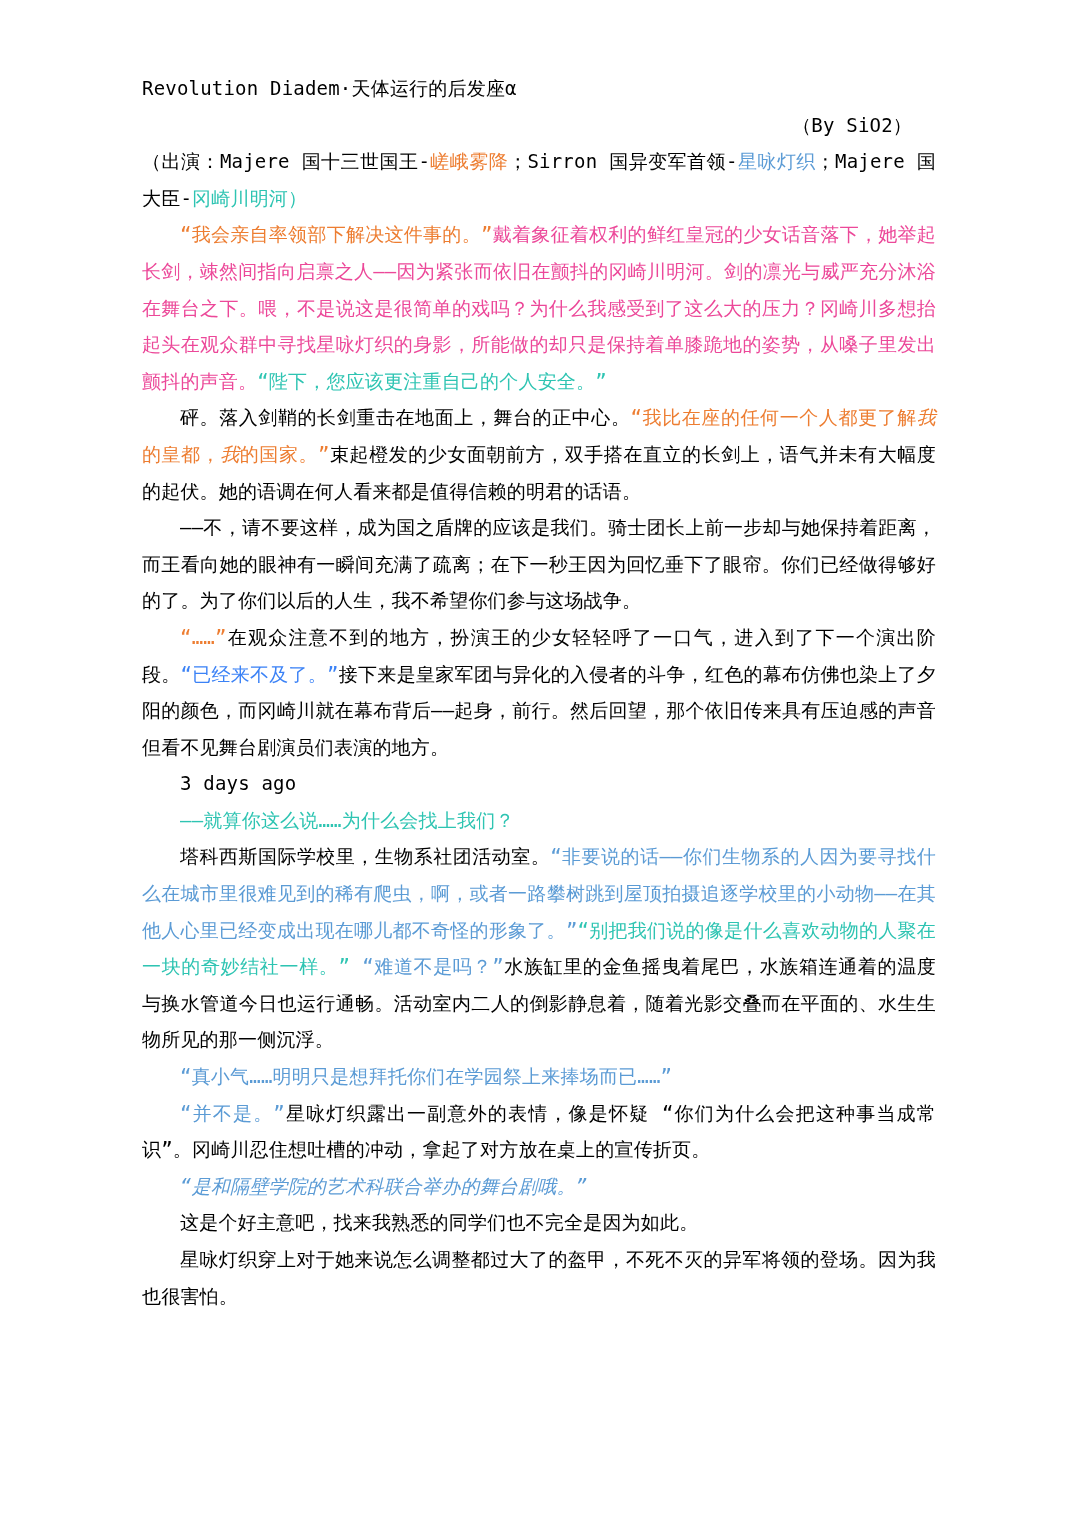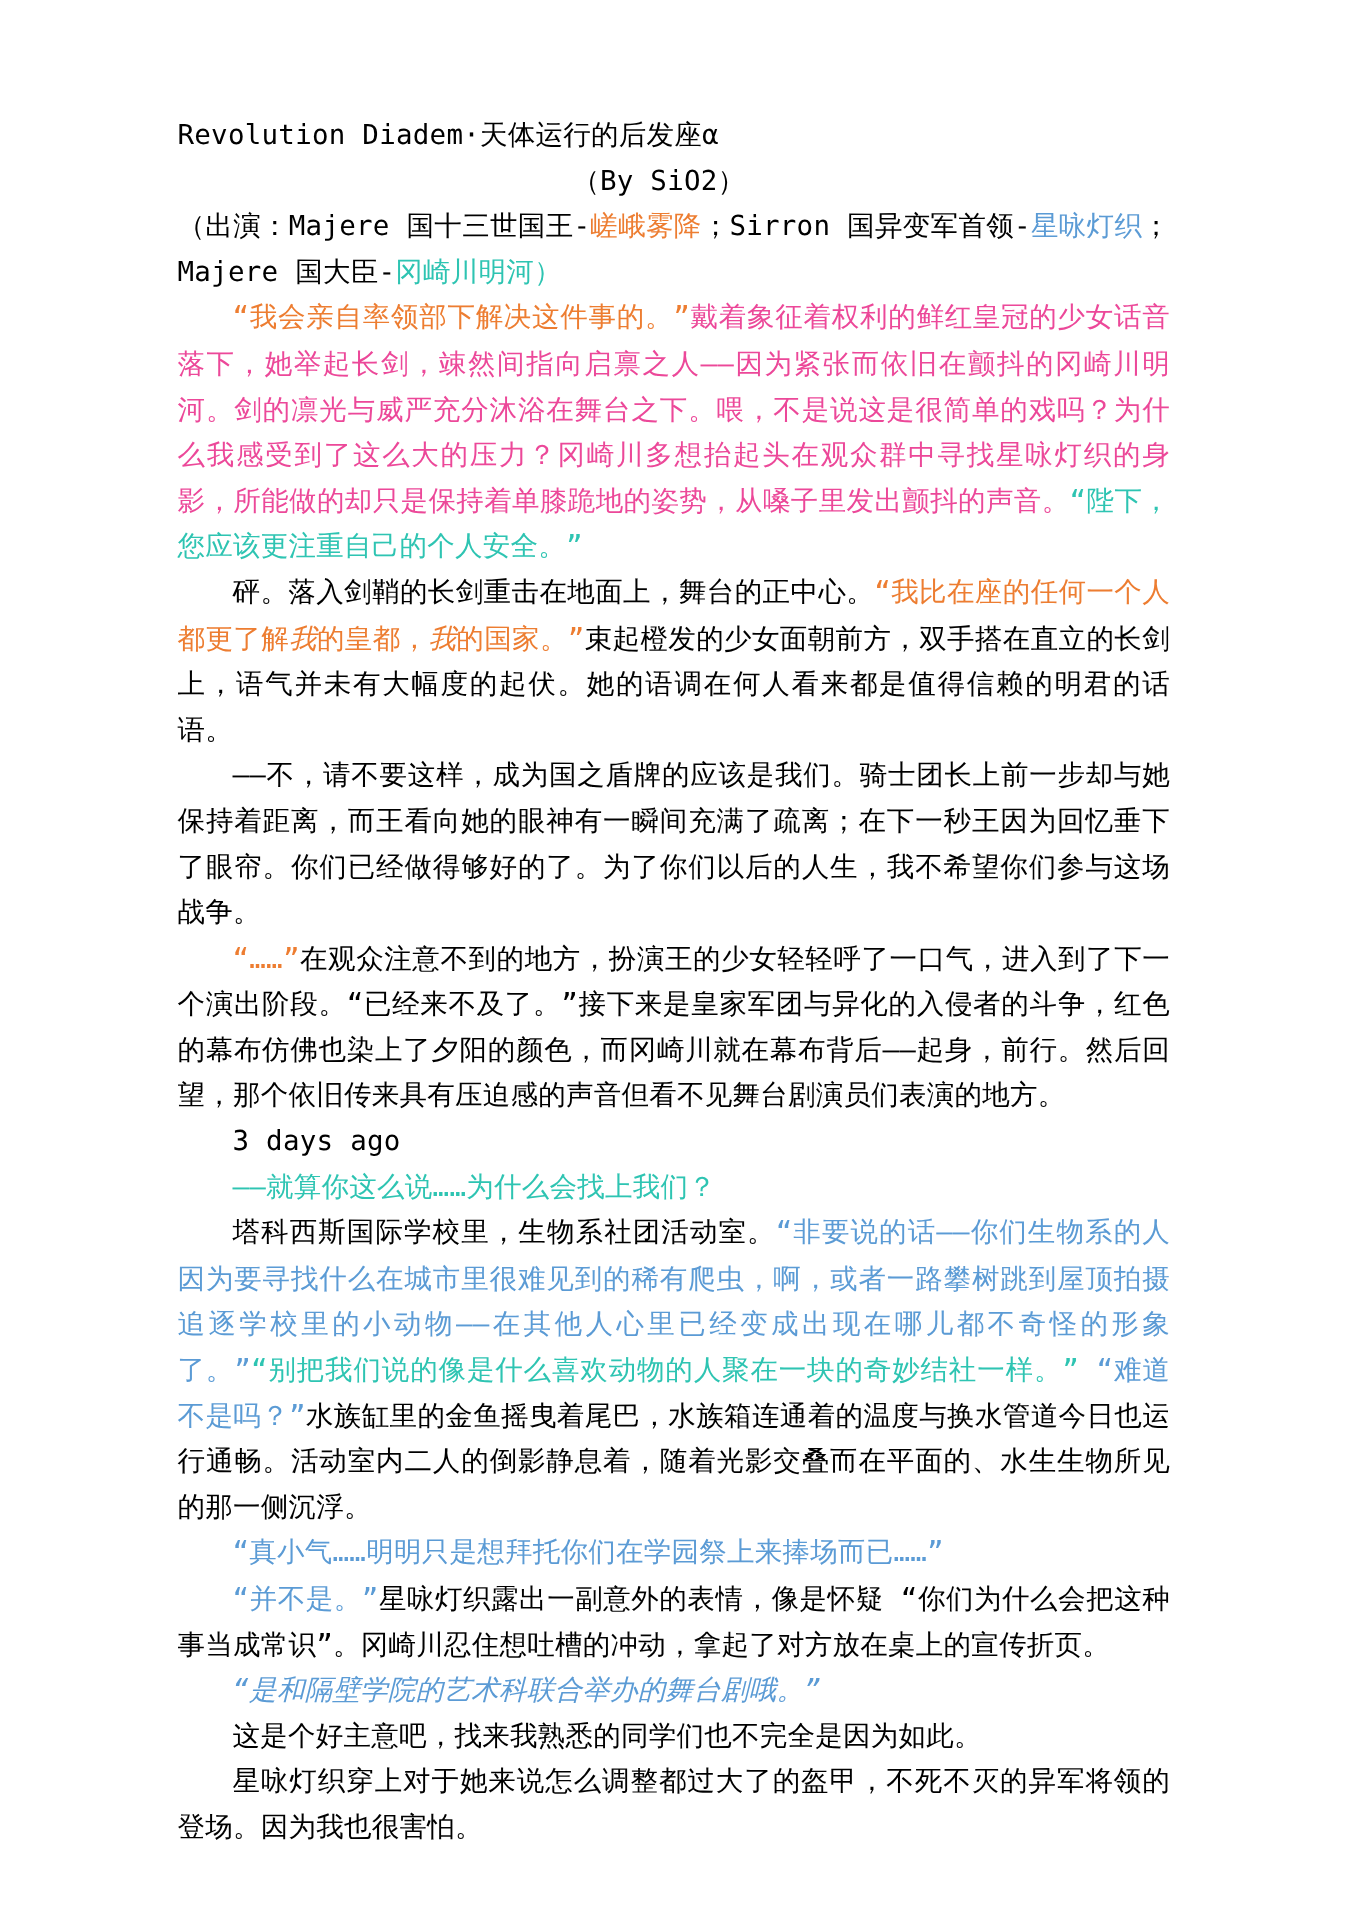--- a/index.html
+++ b/index.html
@@ -3,50 +3,50 @@
 <meta charset="utf-8">
 <style>
   html, body { margin: 0; padding: 0; background: #ffffff; }
   .page {
     position: relative;
     width: 1080px;
     height: 1528px;
     margin: 0 auto;
     background: #ffffff;
     box-sizing: border-box;
-    padding: 91px 144px 0 142px;
+    padding: 70px 144px 0 142px;
     font-family: "DejaVu Sans Mono", "Liberation Sans", sans-serif;
-    font-size: 22px;
+    font-size: 19px;
     line-height: 36.6px;
     color: #000000;
     overflow: hidden;
   }
   .para {
     margin: 0;
     text-align: justify;
     text-justify: inter-ideograph;
     letter-spacing: 0.2px;
   }
   .para.indent { text-indent: 2em; }
   .title-line { text-align: left; }
-  .byline-line { text-align: center; padding-right: 24px; }
+  .byline-line { text-align: right; padding-right: 24px; }
   .seg.italic { font-style: italic; }
 </style>
 </head>
 <body>
 
 <div class="page">
   <p class="para title-line">Revolution Diadem·天体运行的后发座α</p>
   <p class="para byline-line">（By SiO2）</p>
   <div>
       <p class="para"><span class="seg" style="color: rgb(0, 0, 0);">（出演：Majere 国十三世国王-</span><span class="seg" style="color: rgb(237, 125, 49);">嵯峨雾降</span><span class="seg" style="color: rgb(0, 0, 0);">；Sirron 国异变军首领-</span><span class="seg" style="color: rgb(91, 155, 213);">星咏灯织</span><span class="seg" style="color: rgb(0, 0, 0);">；Majere 国大臣-</span><span class="seg" style="color: rgb(46, 196, 178);">冈崎川明河）</span></p>
       <p class="para indent"><span class="seg" style="color: rgb(237, 125, 49);">“我会亲自率领部下解决这件事的。”</span><span class="seg" style="color: #ec4899;">戴着象征着权利的鲜红皇冠的少女话音落下，她举起长剑，竦然间指向启禀之人——因为紧张而依旧在颤抖的冈崎川明河。剑的凛光与威严充分沐浴在舞台之下。喂，不是说这是很简单的戏吗？为什么我感受到了这么大的压力？冈崎川多想抬起头在观众群中寻找星咏灯织的身影，所能做的却只是保持着单膝跪地的姿势，从嗓子里发出颤抖的声音。</span><span class="seg" style="color: rgb(46, 196, 178);">“陛下，您应该更注重自己的个人安全。”</span></p>
       <p class="para indent"><span class="seg" style="color: rgb(0, 0, 0);">砰。落入剑鞘的长剑重击在地面上，舞台的正中心。</span><span class="seg" style="color: rgb(237, 125, 49);">“我比在座的任何一个人都更了解</span><span class="seg italic" style="color: rgb(237, 125, 49);">我</span><span class="seg" style="color: rgb(237, 125, 49);">的皇都，</span><span class="seg italic" style="color: rgb(237, 125, 49);">我</span><span class="seg" style="color: rgb(237, 125, 49);">的国家。”</span><span class="seg" style="color: rgb(0, 0, 0);">束起橙发的少女面朝前方，双手搭在直立的长剑上，语气并未有大幅度的起伏。她的语调在何人看来都是值得信赖的明君的话语。</span></p>
       <p class="para indent"><span class="seg" style="color: rgb(0, 0, 0);">——不，请不要这样，成为国之盾牌的应该是我们。骑士团长上前一步却与她保持着距离，而王看向她的眼神有一瞬间充满了疏离；在下一秒王因为回忆垂下了眼帘。你们已经做得够好的了。为了你们以后的人生，我不希望你们参与这场战争。</span></p>
-      <p class="para indent"><span class="seg" style="color: rgb(237, 125, 49);">“……”</span><span class="seg" style="color: rgb(0, 0, 0);">在观众注意不到的地方，扮演王的少女轻轻呼了一口气，进入到了下一个演出阶段。</span><span class="seg" style="color: #000000;">“已经来不及了。”</span><span class="seg" style="color: rgb(0, 0, 0);">接下来是皇家军团与异化的入侵者的斗争，红色的幕布仿佛也染上了夕阳的颜色，而冈崎川就在幕布背后——起身，前行。然后回望，那个依旧传来具有压迫感的声音但看不见舞台剧演员们表演的地方。</span></p>
+      <p class="para indent"><span class="seg" style="color: rgb(237, 125, 49);">“……”</span><span class="seg" style="color: rgb(0, 0, 0);">在观众注意不到的地方，扮演王的少女轻轻呼了一口气，进入到了下一个演出阶段。</span><span class="seg" style="color: #3b82f6;">“已经来不及了。”</span><span class="seg" style="color: rgb(0, 0, 0);">接下来是皇家军团与异化的入侵者的斗争，红色的幕布仿佛也染上了夕阳的颜色，而冈崎川就在幕布背后——起身，前行。然后回望，那个依旧传来具有压迫感的声音但看不见舞台剧演员们表演的地方。</span></p>
       <p class="para indent"><span class="seg" style="color: rgb(0, 0, 0);">3 days ago</span></p>
       <p class="para indent"><span class="seg" style="color: rgb(46, 196, 178);">——就算你这么说……为什么会找上我们？</span></p>
       <p class="para indent"><span class="seg" style="color: rgb(0, 0, 0);">塔科西斯国际学校里，生物系社团活动室。</span><span class="seg" style="color: rgb(91, 155, 213);">“非要说的话——你们生物系的人因为要寻找什么在城市里很难见到的稀有爬虫，啊，或者一路攀树跳到屋顶拍摄追逐学校里的小动物——在其他人心里已经变成出现在哪儿都不奇怪的形象了。”</span><span class="seg" style="color: rgb(46, 196, 178);">“别把我们说的像是什么喜欢动物的人聚在一块的奇妙结社一样。”</span><span class="seg" style="color: rgb(91, 155, 213);"> “难道不是吗？”</span><span class="seg" style="color: rgb(0, 0, 0);">水族缸里的金鱼摇曳着尾巴，水族箱连通着的温度与换水管道今日也运行通畅。活动室内二人的倒影静息着，随着光影交叠而在平面的、水生生物所见的那一侧沉浮。</span></p>
       <p class="para indent"><span class="seg" style="color: rgb(91, 155, 213);">“真小气……明明只是想拜托你们在学园祭上来捧场而已……”</span></p>
       <p class="para indent"><span class="seg" style="color: rgb(91, 155, 213);">“并不是。”</span><span class="seg" style="color: rgb(0, 0, 0);">星咏灯织露出一副意外的表情，像是怀疑 “你们为什么会把这种事当成常识”。冈崎川忍住想吐槽的冲动，拿起了对方放在桌上的宣传折页。</span></p>
       <p class="para indent"><span class="seg" style="color: rgb(91, 155, 213); font-style: italic;">“是和隔壁学院的艺术科联合举办的舞台剧哦。”</span></p>
       <p class="para indent"><span class="seg" style="color: rgb(0, 0, 0);">这是个好主意吧，找来我熟悉的同学们也不完全是因为如此。</span></p>
       <p class="para indent"><span class="seg" style="color: rgb(0, 0, 0);">星咏灯织穿上对于她来说怎么调整都过大了的盔甲，不死不灭的异军将领的登场。因为我也很害怕。</span></p>
     </div>
 </div>

